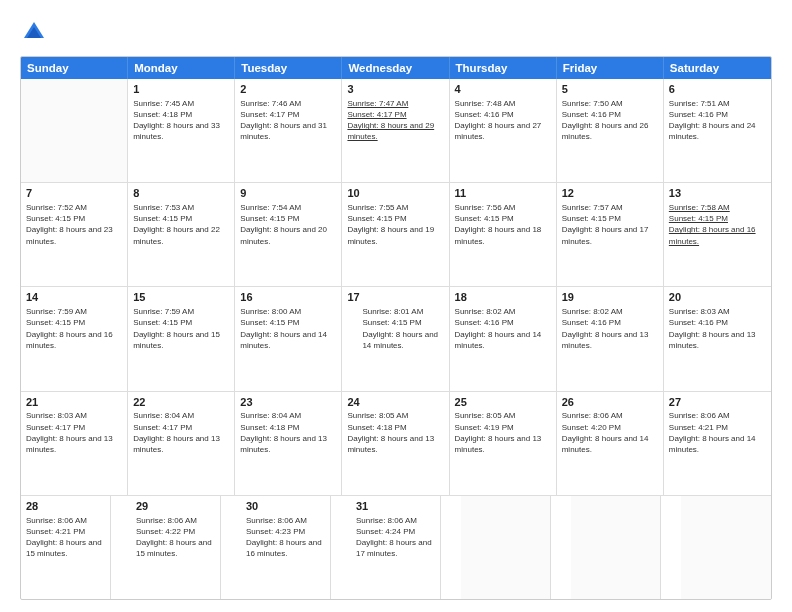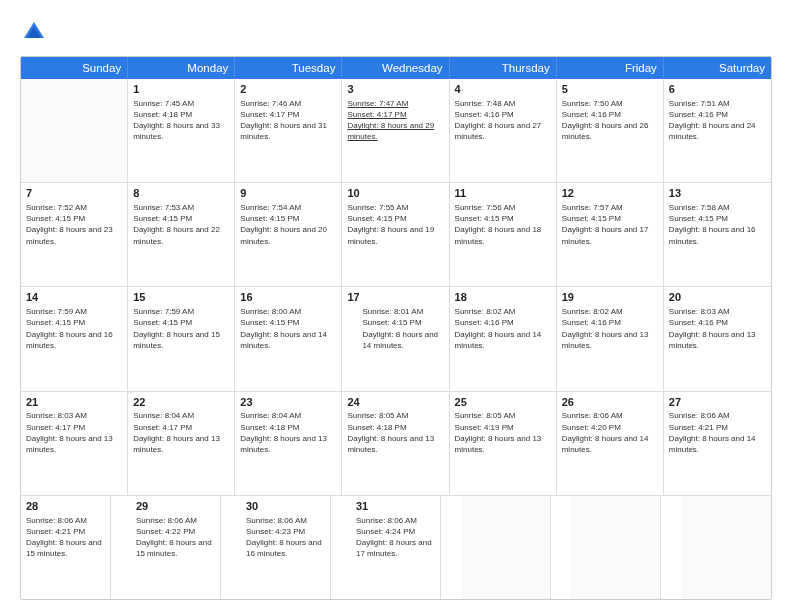--- a/index.html
+++ b/index.html
@@ -69,24 +69,24 @@
       flex-direction: column;
     }
     .cal-header {
       display: grid;
       grid-template-columns: repeat(7, 1fr);
       background: #2c7be5;
     }
     .cal-header-cell {
       color: #fff;
       font-size: 11.5px;
-      font-weight: normal;
+      font-weight: bold;
       padding: 5px 6px;
       border-right: 1px solid #4a90e2;
-      text-align: right;
+      text-align: left;
     }
     .cal-header-cell:last-child { border-right: none; }
     .cal-body {
       flex: 1;
       display: flex;
       flex-direction: column;
     }
     .cal-row {
       display: grid;
       grid-template-columns: repeat(7, 1fr);
@@ -221,21 +221,21 @@
 Daylight: 8 hours and 18 minutes.</div>
           </div>
           <div class="cal-cell">
             <span class="day-num">12</span>
             <div class="cell-info" style="white-space: pre-line;">Sunrise: 7:57 AM
 Sunset: 4:15 PM
 Daylight: 8 hours and 17 minutes.</div>
           </div>
           <div class="cal-cell">
             <span class="day-num">13</span>
-            <div class="cell-info" style="white-space: pre-line;">Sunrise: 7:58 AM
+            <div class="cell-info" style="white-space: pre-line; text-decoration: underline;">Sunrise: 7:58 AM
 Sunset: 4:15 PM
 Daylight: 8 hours and 16 minutes.</div>
           </div>
         </div>
         <div class="cal-row">
           <div class="cal-cell">
             <span class="day-num">14</span>
             <div class="cell-info" style="white-space: pre-line;">Sunrise: 7:59 AM
 Sunset: 4:15 PM
 Daylight: 8 hours and 16 minutes.</div>

